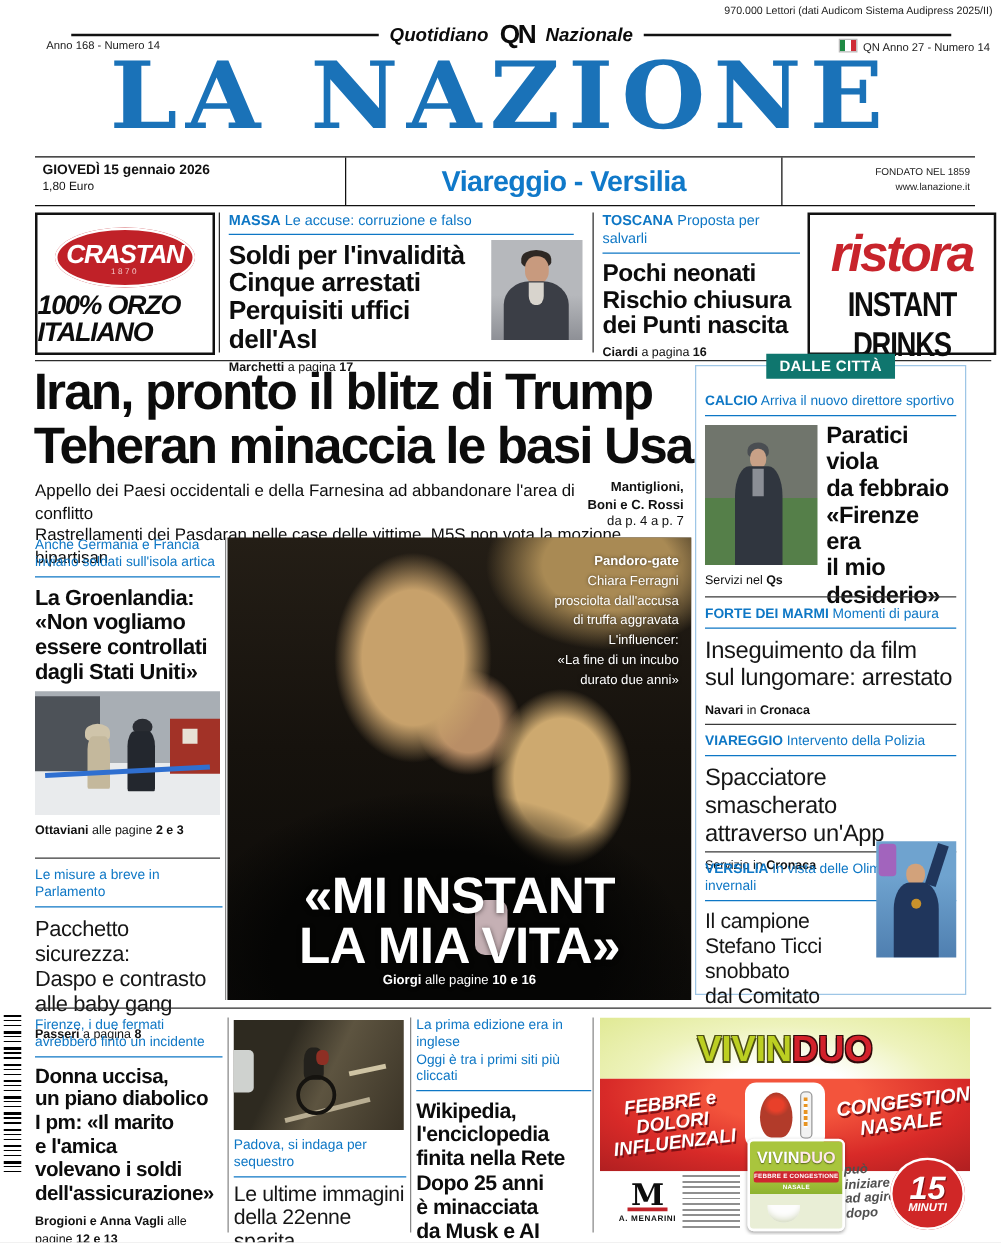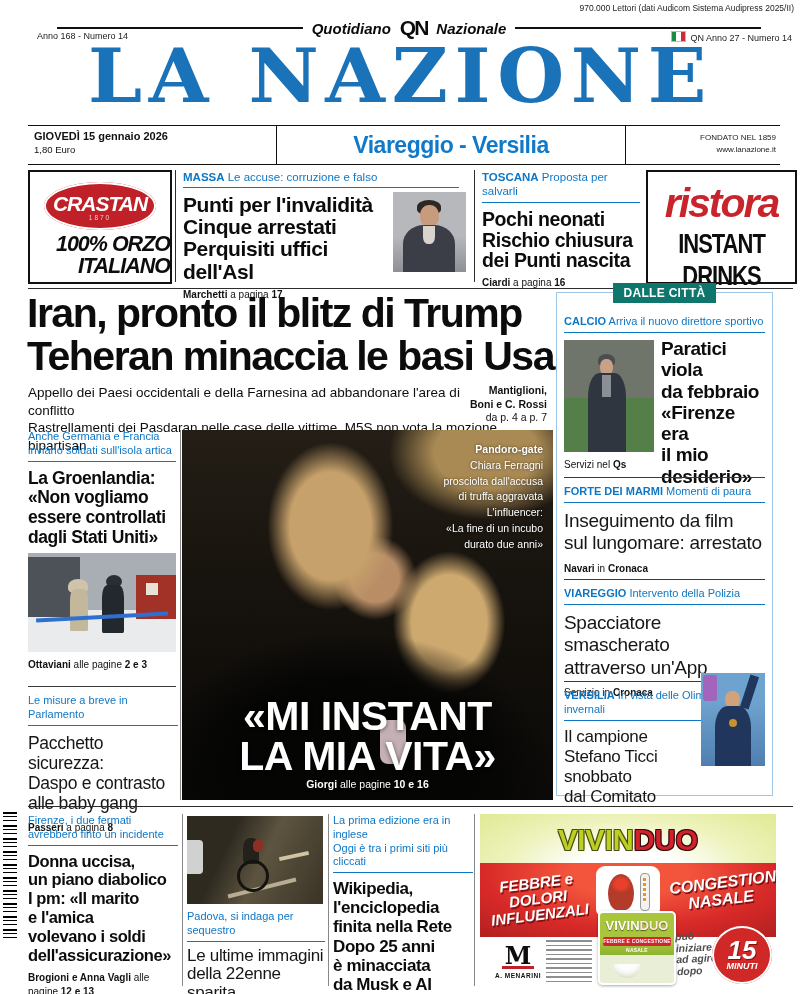--- a/index.html
+++ b/index.html
@@ -30,21 +30,21 @@
   .date-txt{font-weight:900;font-size:11px;}
   .price-txt{font-size:9.5px;margin-top:2px;}
   .edition-txt{color:#1079c9;font-weight:900;font-size:23px;letter-spacing:-0.5px;}
   .founded{font-size:8px;line-height:1.5;color:#222;}
   
   .adbox{border:2px solid #111;background:#fff;}
   .crastan-oval{position:absolute;left:14px;top:10px;width:112px;height:48px;background:#c02128;border-radius:50%;
                 box-shadow:0 0 0 2px #fff inset;display:flex;flex-direction:column;align-items:center;justify-content:center;}
   .crastan-brand{color:#fff;font-weight:900;font-style:italic;font-size:21px;letter-spacing:-1px;}
   .crastan-year{color:#f3c9c9;font-size:6.5px;letter-spacing:2px;margin-top:-2px;}
-  .crastan-tag{position:absolute;left:0;right:0;top:62px;text-align:right;font-weight:900;font-style:italic;
+  .crastan-tag{position:absolute;left:0;right:0;top:62px;text-align:left;font-weight:900;font-style:italic;
                font-size:21.5px;line-height:1.0;letter-spacing:-1px;color:#0d0d0d;}
   .ristora-brand{position:absolute;left:0;right:0;top:8px;text-align:center;color:#c8242c;
                  font-weight:900;font-style:italic;font-size:41px;letter-spacing:-2px;}
   .ristora-tag{position:absolute;left:0;right:0;top:62px;text-align:center;color:#0d0d0d;
                font-weight:900;font-size:22px;letter-spacing:-1px;transform:scaleY(1.25);}
   
   .kicker{color:#0e77c5;font-size:11.5px;line-height:1.25;border-bottom:1.5px solid #0e77c5;padding-bottom:3px;}
   .kicker b{font-weight:900;}
   .hl{margin:0;font-weight:900;color:#0c0c0c;letter-spacing:-0.4px;}
   .hl-light{margin:0;font-weight:400;color:#161616;letter-spacing:-0.3px;}
@@ -161,21 +161,21 @@
       <div class="crastan-year">1870</div>
     </div>
     <div class="crastan-tag ml">100% ORZO
 ITALIANO</div>
   </div>
 
   <div class="rule-v" style="left:175px;top:170px;height:112px;"></div>
 
   <div class="abs" style="left:183px;top:170px;width:207px;">
     <div class="kicker" style="width:276px;"><b>MASSA</b><span> Le accuse: corruzione e falso</span></div>
-    <h3 class="hl ml" style="font-size:21px;line-height:1.05;margin-top:6px;">Punti per l'invalidità
+    <h3 class="hl ml" style="font-size:21px;line-height:1.05;margin-top:6px;">Soldi per l'invalidità
 Cinque arrestati
 Perquisiti uffici dell'Asl</h3>
     <div class="byline" style="margin-top:6px;"><b>Marchetti</b><span> a pagina </span><b>17</b></div>
   </div>
   <div class="photo" style="left:393px;top:192px;width:73px;height:80px;background:linear-gradient(180deg,#b6b8bc 0 55%,#8e9096 100%);">
     <div style="position:absolute;left:24px;top:8px;width:24px;height:14px;background:#2e2824;border-radius:50% 50% 30% 30%;"></div>
     <div style="position:absolute;left:27px;top:13px;width:19px;height:22px;background:#c89a7e;border-radius:45%;"></div>
     <div style="position:absolute;left:10px;top:33px;width:52px;height:47px;background:#3b3e46;border-radius:40% 40% 0 0;"></div>
     <div style="position:absolute;left:30px;top:34px;width:12px;height:18px;background:#d8d4cd;border-radius:0 0 40% 40%;"></div>
   </div>

